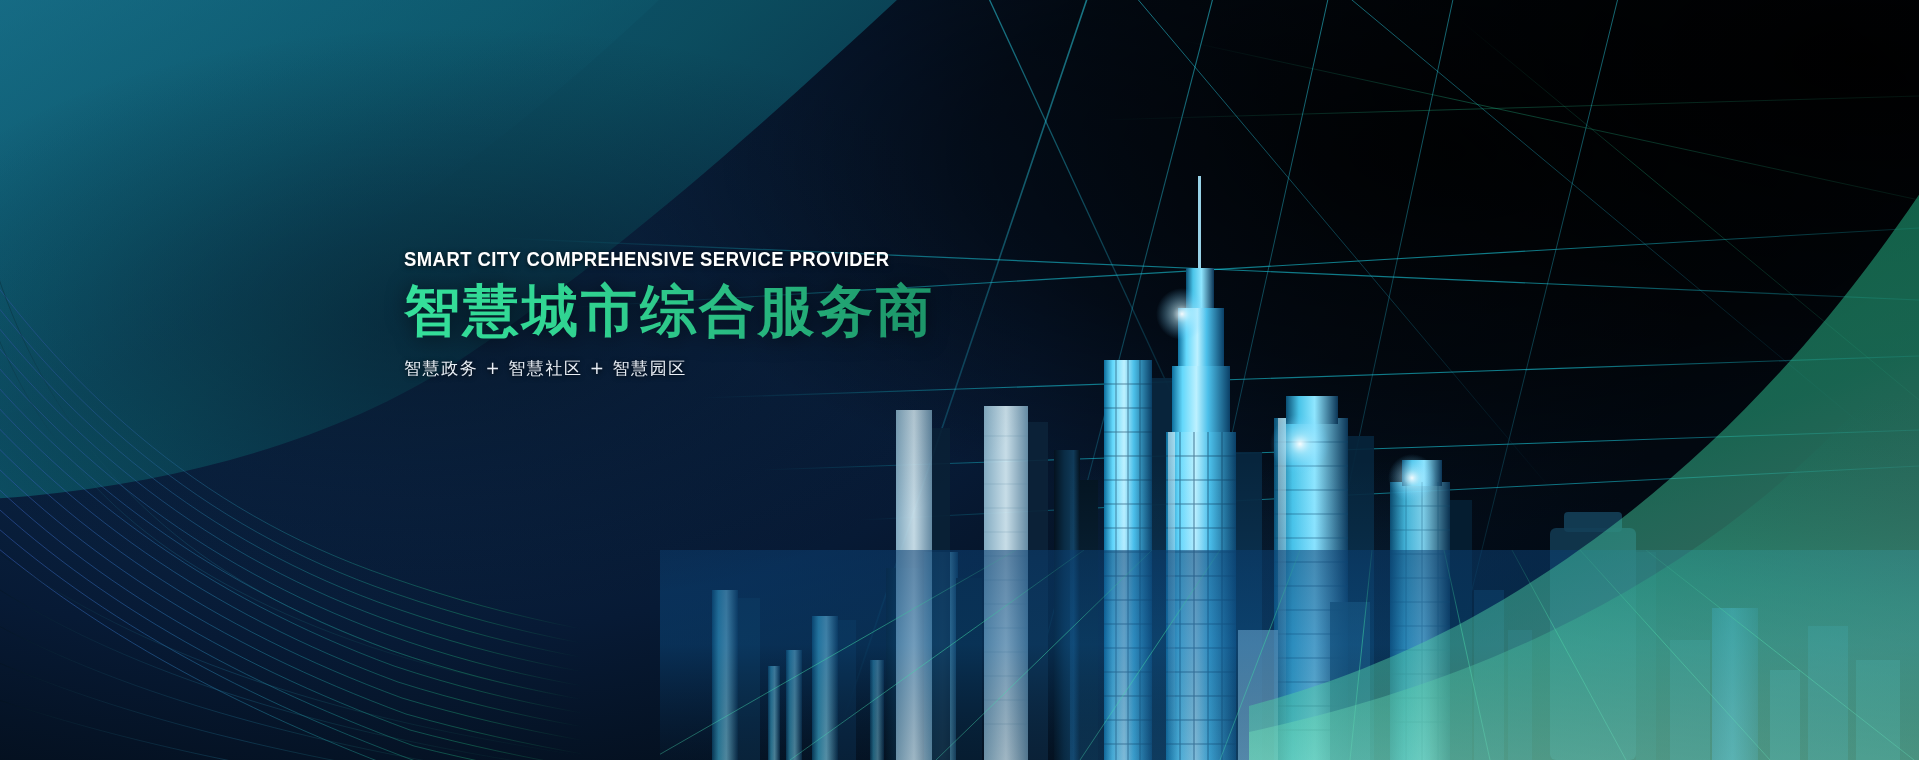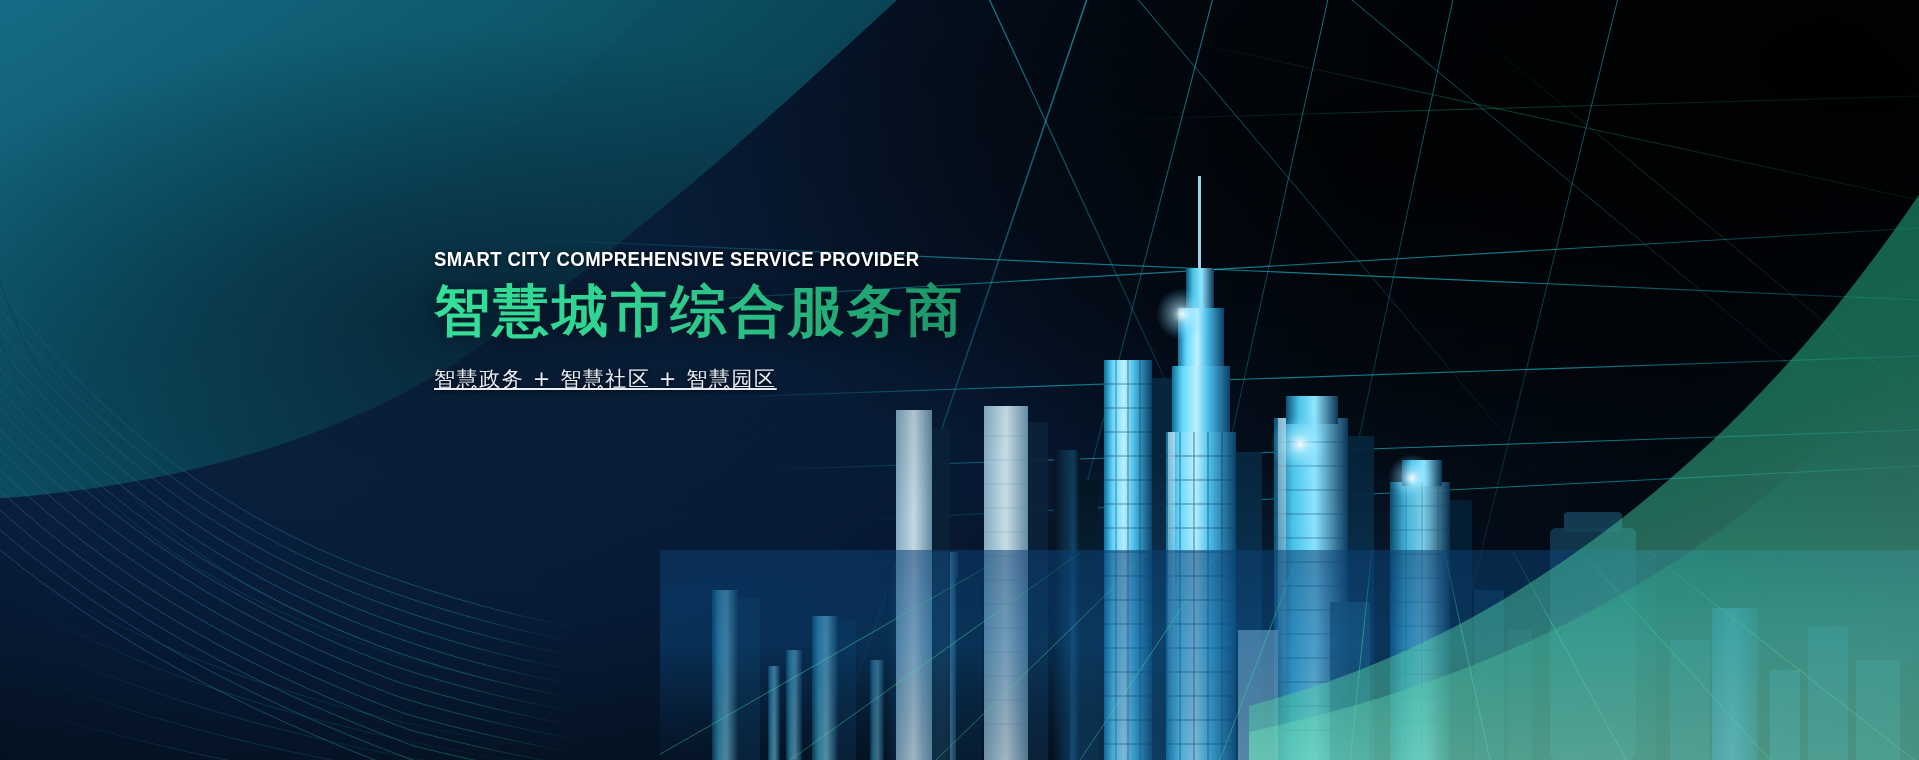--- a/index.html
+++ b/index.html
@@ -46,21 +46,21 @@
 
   
   .ground{
     position:absolute; left:660px; bottom:0; width:1259px; height:210px;
     overflow:hidden;
   }
 
   
   .copy{
     position:absolute;
-    left:434px; top:248px;
+    left:404px; top:248px;
     width:640px;
   }
   .eyebrow{
     font-family:"Liberation Sans Narrow","Liberation Sans", sans-serif;
     font-weight:700;
     font-size:21px;
     letter-spacing:.5px;
     color:#ffffff;
     transform:scaleX(.88);
     transform-origin:left center;
@@ -83,28 +83,27 @@
         #26b37c 58%,
         #1e9a6c 76%,
         #1b8a61 100%);
     -webkit-background-clip:text;
     background-clip:text;
     color:transparent;
     -webkit-text-fill-color:transparent;
     filter:drop-shadow(0 2px 10px rgba(0,0,0,.55));
   }
   .tagline{
-    margin-top:24px;
+    margin-top:16px;
     font-family:"DejaVu Sans","Liberation Sans", sans-serif;
-    font-size:21px;
+    font-size:17px;
     letter-spacing:1.6px;
     color:#e9eef5;
     white-space:nowrap;
     text-shadow:0 1px 5px rgba(0,0,0,.8);
-    text-decoration:underline;
   }
 </style>
 </head>
 <body>
 
 <div id="banner">
 
   <div class="layer bg-base"></div>
   <div class="layer bg-night"></div>
 

